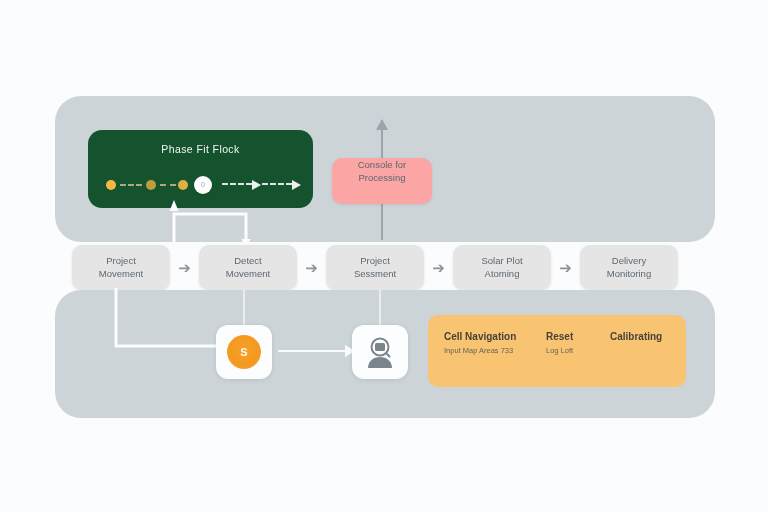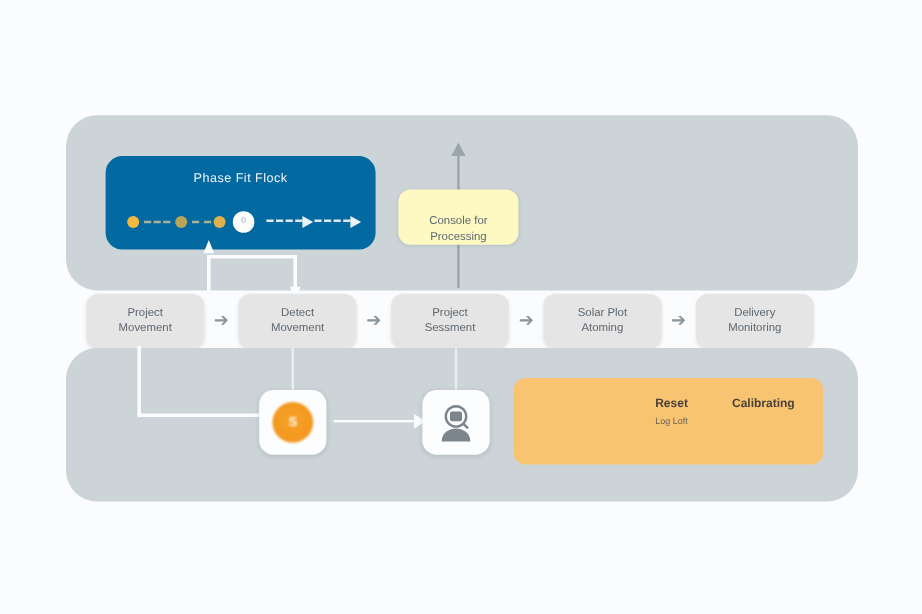--- a/index.html
+++ b/index.html
@@ -16,21 +16,21 @@
     position:absolute;
     background:#ccd4d8;
     border-radius:26px;
   }
   #panel-top{left:55px;top:96px;width:660px;height:146px;}
   #panel-bottom{left:55px;top:290px;width:660px;height:128px;}
 
   
   #timeline-card{
     position:absolute;left:88px;top:130px;width:225px;height:78px;
-    background:#0369a1;border-radius:14px;
+    background:#14532d;border-radius:14px;
   }
   #timeline-title{
     position:absolute;left:0;top:13px;width:100%;
     text-align:center;color:#f2f5f7;font-size:10.5px;
     letter-spacing:.4px;filter:blur(.55px);
   }
   #timeline-track{
     position:absolute;left:14px;top:44px;width:197px;height:22px;
   }
 
@@ -66,23 +66,23 @@
     border-left:9px solid rgba(255,255,255,.92);
     border-top:5px solid transparent;border-bottom:5px solid transparent;
   }
 
   
   #elbow-up{position:absolute;left:168px;top:198px;width:84px;height:52px;}
 
   
   #console-box{
     position:absolute;left:332px;top:158px;width:100px;height:46px;
-    background:#fef9c3;border-radius:10px;
+    background:#fca5a5;border-radius:10px;
     box-shadow:0 1px 3px rgba(60,70,80,.13);
-    display:flex;align-items:flex-end;justify-content:center;
+    display:flex;align-items:flex-start;justify-content:center;
     text-align:center;
   }
   #console-box .lbl{
     font-size:9.5px;line-height:13px;color:#5d6770;filter:blur(.5px);
   }
   #vline-console{
     position:absolute;left:381px;top:120px;width:2px;height:120px;
     background:#9aa5ad;
   }
   #vline-console::before{
@@ -269,20 +269,24 @@
   <div class="icon-node" id="node-person">
     <svg width="34" height="34" viewBox="0 0 34 34">
       <circle cx="17" cy="12" r="8.5" fill="none" stroke="#7c858c" stroke-width="2"></circle>
       <rect x="12" y="8" width="10" height="8" rx="1.5" fill="#7c858c"></rect>
       <line x1="23" y1="18" x2="27" y2="22" stroke="#7c858c" stroke-width="2"></line>
       <path d="M5 33 C5 25 12 22 17 22 C22 22 29 25 29 33 Z" fill="#7c858c"></path>
     </svg>
   </div>
 
   <div id="legend-panel">
+    <div class="legend-col" id="legend-c1">
+      <div class="h">Cell Navigation</div>
+      <div class="s">Input Map Areas 733</div>
+    </div>
     <div class="legend-col" id="legend-c2">
       <div class="h">Reset</div>
       <div class="s">Log Loft</div>
     </div>
     <div class="legend-col" id="legend-c3">
       <div class="h">Calibrating</div>
     </div>
   </div>
 
 </div>

